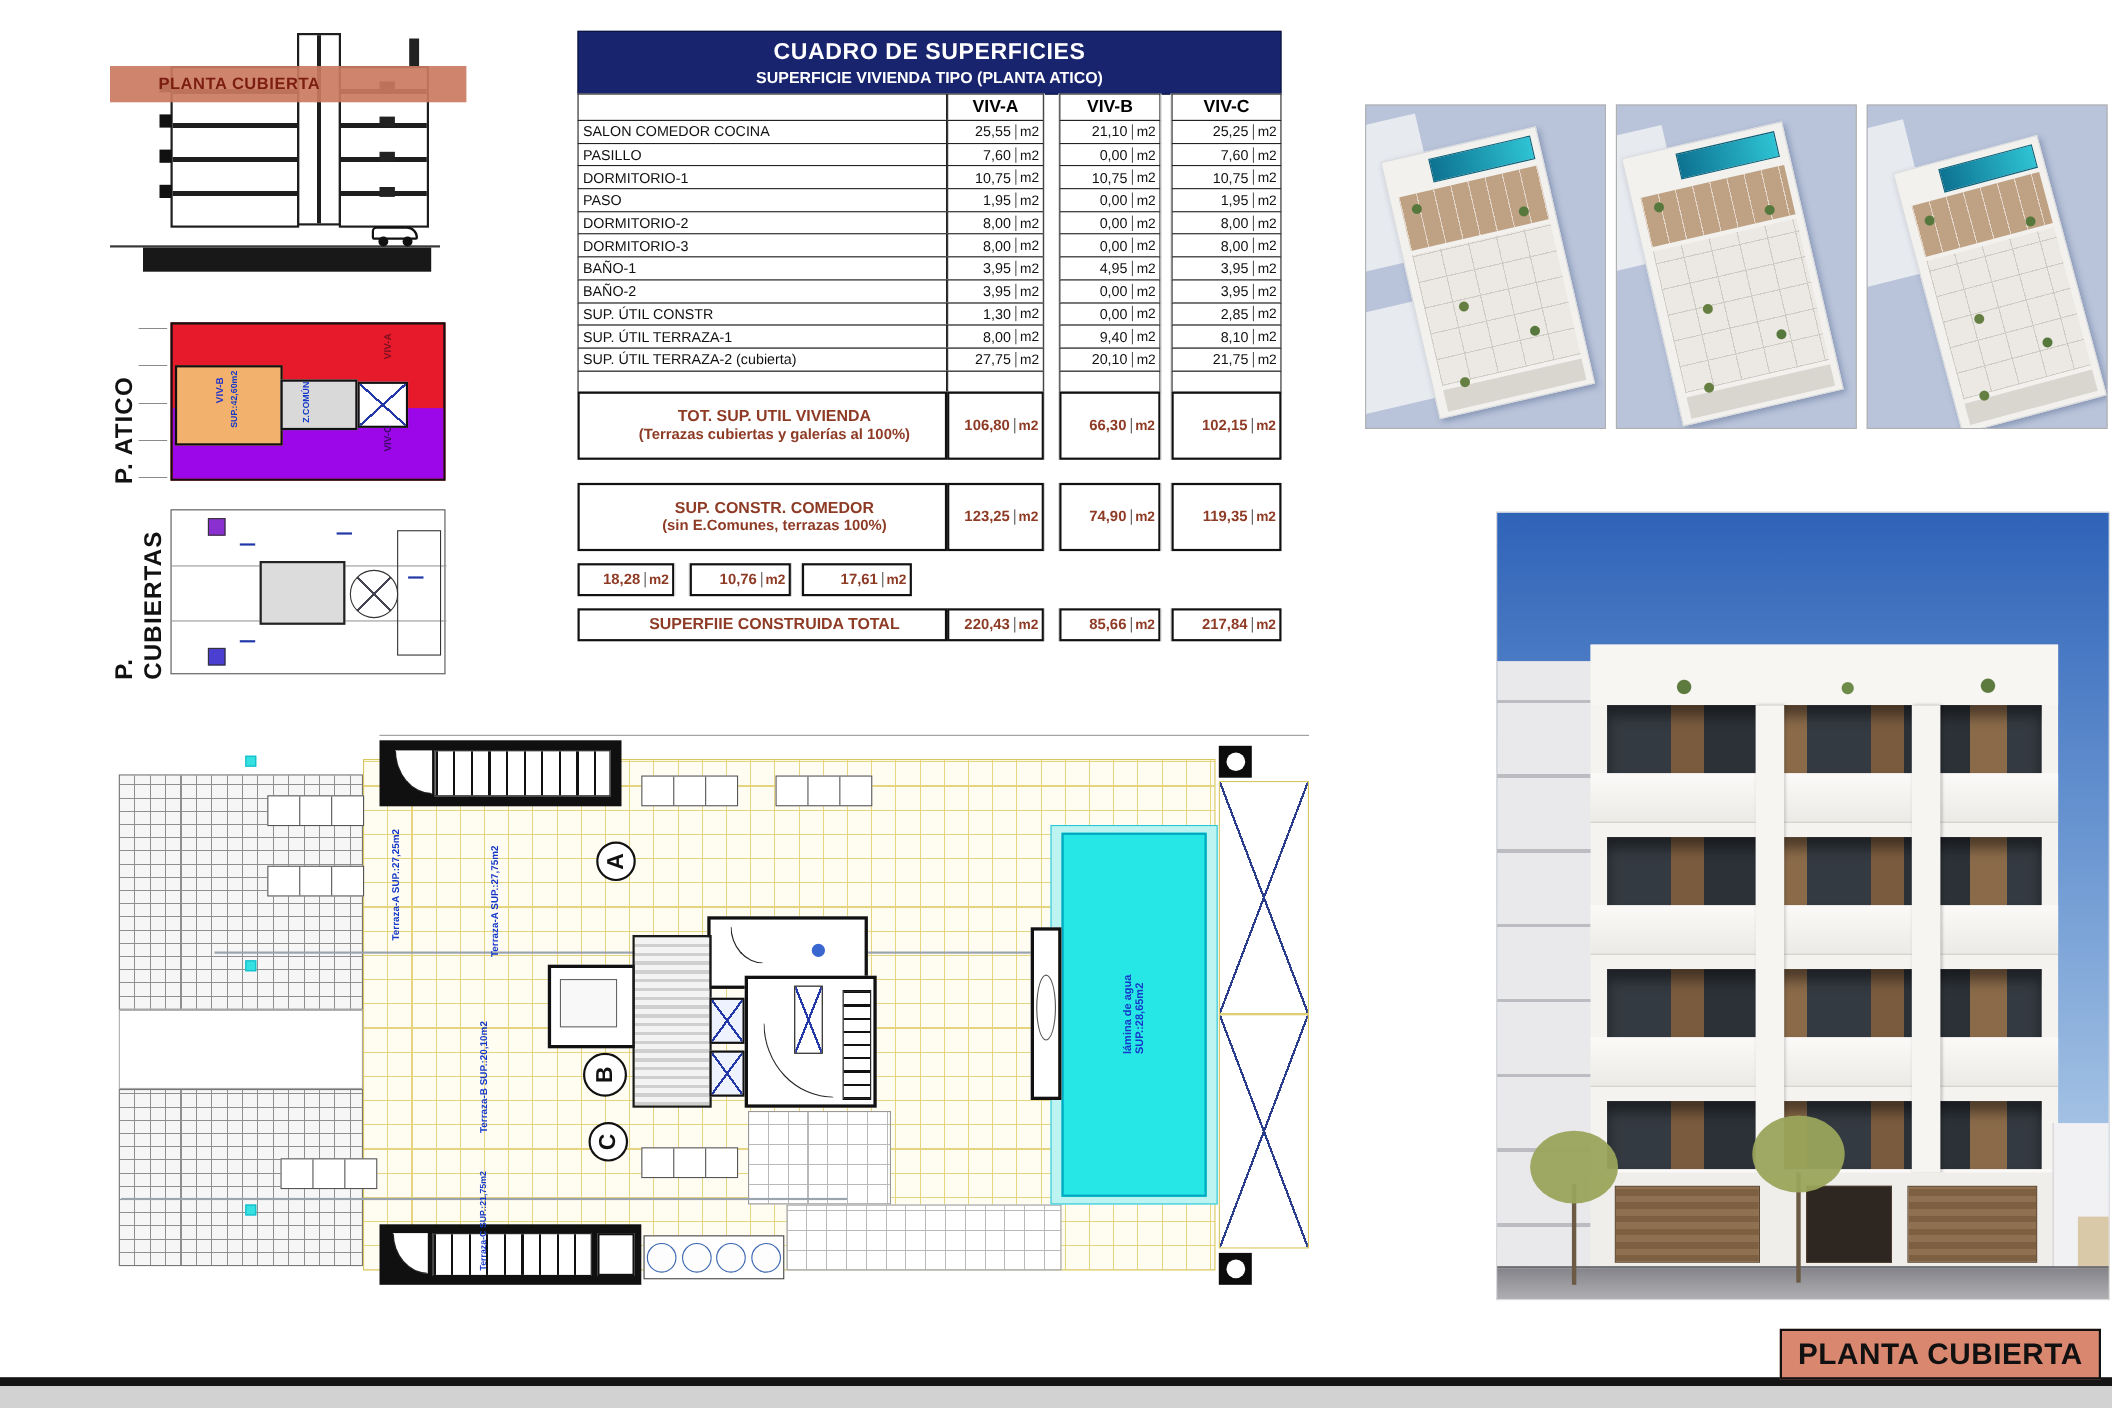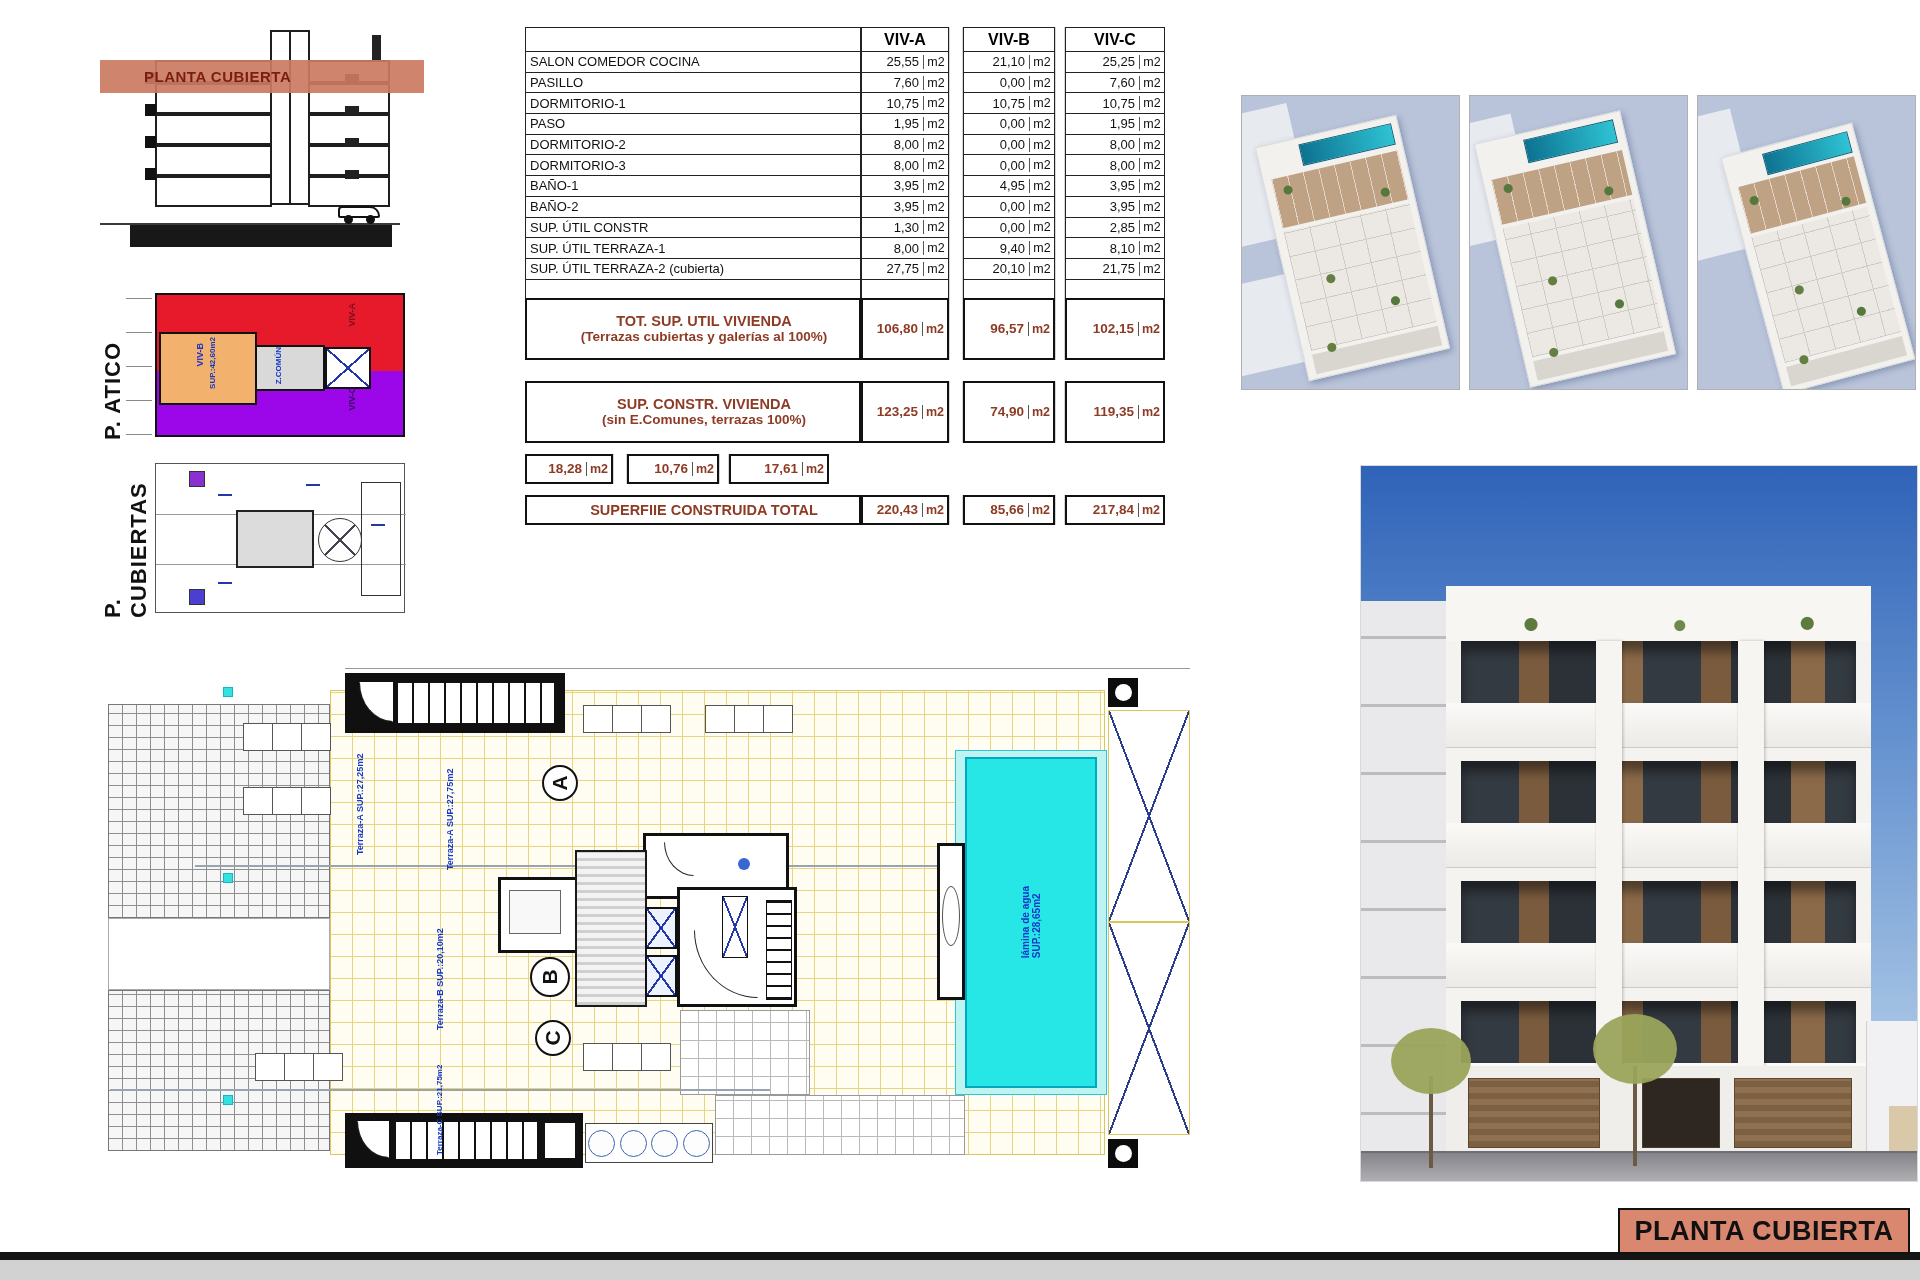--- a/index.html
+++ b/index.html
@@ -200,20 +200,24 @@
   <div class="abs mini-rect" style="left:205px; top:18px; width:40px; height:114px;"></div>
   <div class="abs" style="left:33px; top:7px; width:16px; height:16px; background:#8a2fd0; border:1px solid #333;"></div>
   <div class="abs" style="left:33px; top:125px; width:16px; height:16px; background:#4a3fd0; border:1px solid #333;"></div>
   <div class="abs" style="left:62px; top:30px; width:14px; height:2px; background:#2338a8;"></div>
   <div class="abs" style="left:150px; top:20px; width:14px; height:2px; background:#2338a8;"></div>
   <div class="abs" style="left:62px; top:118px; width:14px; height:2px; background:#2338a8;"></div>
   <div class="abs" style="left:215px; top:60px; width:14px; height:2px; background:#2338a8;"></div>
 </div>
 
 <div class="abs" id="surface-table">
+  <div class="tbl-head">
+    <div class="t1">CUADRO DE SUPERFICIES</div>
+    <div class="t2">SUPERFICIE VIVIENDA TIPO (PLANTA ATICO)</div>
+  </div>
 
   <div class="trow">
     <div class="tcell lab hh"></div>
     <div class="tcell vA hh hcell">VIV-A</div>
     <div class="tgapA"></div>
     <div class="tcell vB hh hcell">VIV-B</div>
     <div class="tgapB"></div>
     <div class="tcell vC hh hcell">VIV-C</div>
   </div>
 
@@ -418,35 +422,35 @@
     <div class="tcell lab2 brown">
       <span class="l1">TOT. SUP. UTIL VIVIENDA</span>
       <span class="l2">(Terrazas cubiertas y galerías al 100%)</span>
     </div>
     <div class="tcell vA">
         <span class="num brown">106,80</span>
         <span class="unit brown">m2</span>
       </div>
     <div class="tgapA"></div>
     <div class="tcell vB">
-        <span class="num brown">96,57</span>
+        <span class="num brown">66,30</span>
         <span class="unit brown">m2</span>
       </div>
     <div class="tgapB"></div>
     <div class="tcell vC">
         <span class="num brown">102,15</span>
         <span class="unit brown">m2</span>
       </div>
   </div>
 
   <div class="spacer22"></div>
 
   <div class="tot" style="height:62px;">
     <div class="tcell lab2 brown">
-      <span class="l1">SUP. CONSTR. VIVIENDA</span>
+      <span class="l1">SUP. CONSTR. COMEDOR</span>
       <span class="l2">(sin E.Comunes, terrazas 100%)</span>
     </div>
     <div class="tcell vA">
         <span class="num brown">123,25</span>
         <span class="unit brown">m2</span>
       </div>
     <div class="tgapA"></div>
     <div class="tcell vB">
         <span class="num brown">74,90</span>
         <span class="unit brown">m2</span>

